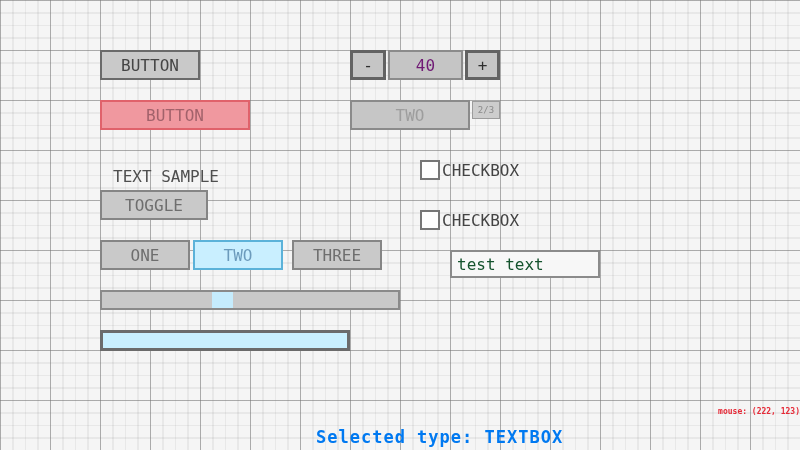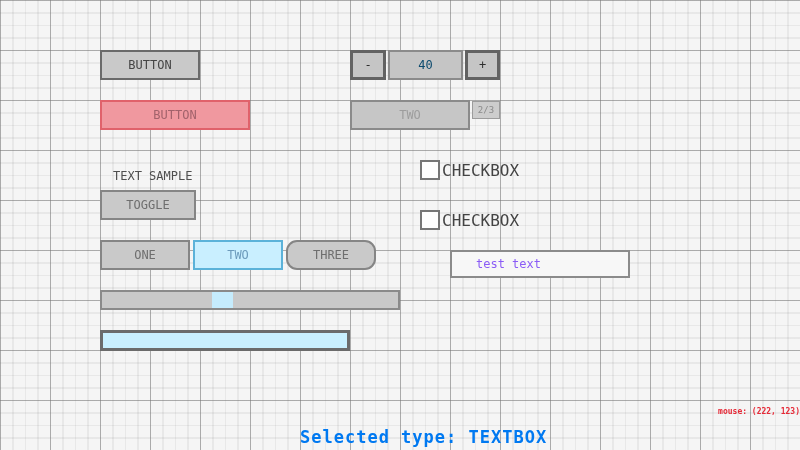--- a/index.html
+++ b/index.html
@@ -14,102 +14,102 @@
     background-color:#f5f5f5;
     background-image:
       repeating-linear-gradient(to right, rgba(120,120,120,.55) 0 1px, transparent 1px 50px),
       repeating-linear-gradient(to bottom, rgba(120,120,120,.55) 0 1px, transparent 1px 50px),
       repeating-linear-gradient(to right, rgba(60,60,60,.07) 0 1px, transparent 1px 12.5px),
       repeating-linear-gradient(to bottom, rgba(60,60,60,.07) 0 1px, transparent 1px 12.5px);
   }
   .ctl{
     position:absolute;box-sizing:border-box;
     display:flex;align-items:center;justify-content:center;
-    font-size:12px;letter-spacing:0;
+    font-size:16px;letter-spacing:0;
   }
   
   .btn-dark{
     left:100px;top:50px;width:100px;height:30px;
     background:#c9c9c9;border:2px solid #6a6a6a;color:#454545;
   }
   
   .btn-selected{
     left:100px;top:100px;width:150px;height:30px;
     background:#f0989f;border:2px solid #e0626b;color:#a2626b;
   }
   .lbl{
     left:113px;top:169px;width:110px;height:14px;
     justify-content:flex-start;color:#4f4f4f;background:transparent;
   }
   .toggle{
-    left:100px;top:190px;width:96px;height:30px;
+    left:100px;top:190px;width:108px;height:30px;
     background:#c9c9c9;border:2px solid #858585;color:#6e6e6e;
   }
   .seg{
     top:240px;width:90px;height:30px;
     background:#c9c9c9;border:2px solid #858585;color:#6e6e6e;
   }
   .seg-one{left:100px;}
   .seg-two{
     left:193px;
     background:#c9efff;border-color:#5bb2d9;color:#6c9bbc;
   }
-  .seg-three{left:286px;border-radius:11px;}
+  .seg-three{left:292px;}
   .slider{
     left:100px;top:290px;width:300px;height:20px;
     background:#c9c9c9;border:2px solid #8a8a8a;
   }
   .slider .knob{
     position:absolute;left:110px;top:0;width:21px;height:16px;
     background:#c5ecfd;
   }
   .valuebar{
     left:100px;top:330px;width:250px;height:21px;
     background:#c9effe;border:3px solid #6b6b6b;
   }
   .spin-btn{
     top:50px;width:36px;height:30px;
     background:#c5c5c5;border:3px solid #626262;color:#2e2e2e;
   }
   .spin-minus{left:350px;}
   .spin-plus{left:465px;width:35px;}
   .spin-value{
     left:388px;top:50px;width:75px;height:30px;
-    background:#c5c5c5;border:2px solid #8b8b8b;color:#0c4a6e;
+    background:#c5c5c5;border:2px solid #8b8b8b;color:#701a75;
   }
   .dropdown{
     left:350px;top:100px;width:120px;height:30px;
     background:#c6c6c6;border:2px solid #8b8b8b;color:#9d9d9d;
   }
   .dd-badge{
     left:472px;top:101px;width:28px;height:18px;
     background:#cdcdcd;border:1px solid #9c9c9c;color:#8a8a8a;font-size:9px;text-align:right;
   }
   .cbrow{
     position:absolute;display:flex;align-items:center;height:20px;
   }
   .cbrow.cb1{left:420px;top:160px;}
   .cbrow.cb2{left:420px;top:210px;}
   .cbbox{
     box-sizing:border-box;width:20px;height:20px;
     background:#fdfdfd;border:2px solid #757575;
   }
   .cblabel{margin-left:2px;font-size:16px;color:#434343;}
   .textbox{
-    left:450px;top:250px;width:180px;height:28px;
-    background:#f7f7f7;border:2px solid #8b8b8b;color:#8b5cf6;
-    justify-content:flex-start;padding-left:24px;
+    left:450px;top:250px;width:150px;height:28px;
+    background:#f7f7f7;border:2px solid #8b8b8b;color:#14532d;
+    justify-content:flex-start;padding-left:5px;
   }
   
   .status{position:absolute;font-weight:bold;white-space:nowrap;}
   .st-small{font-size:8px;line-height:14px;top:405px;}
   .st-big{font-size:17px;line-height:22px;letter-spacing:1px;top:426px;}
   .st-rec{left:10px;color:#00952f;}
   .st-count{left:8px;color:#0079f1;}
-  .st-type{left:300px;color:#0079f1;}
+  .st-type{left:316px;color:#0079f1;}
   .st-mouse{right:0;color:#e62937;}
   .st-snap{right:10px;color:#e62937;letter-spacing:2px;}
 </style>
 </head>
 <body>
 
 <div class="canvas">
 
   <div class="ctl btn-dark">BUTTON</div>
 

